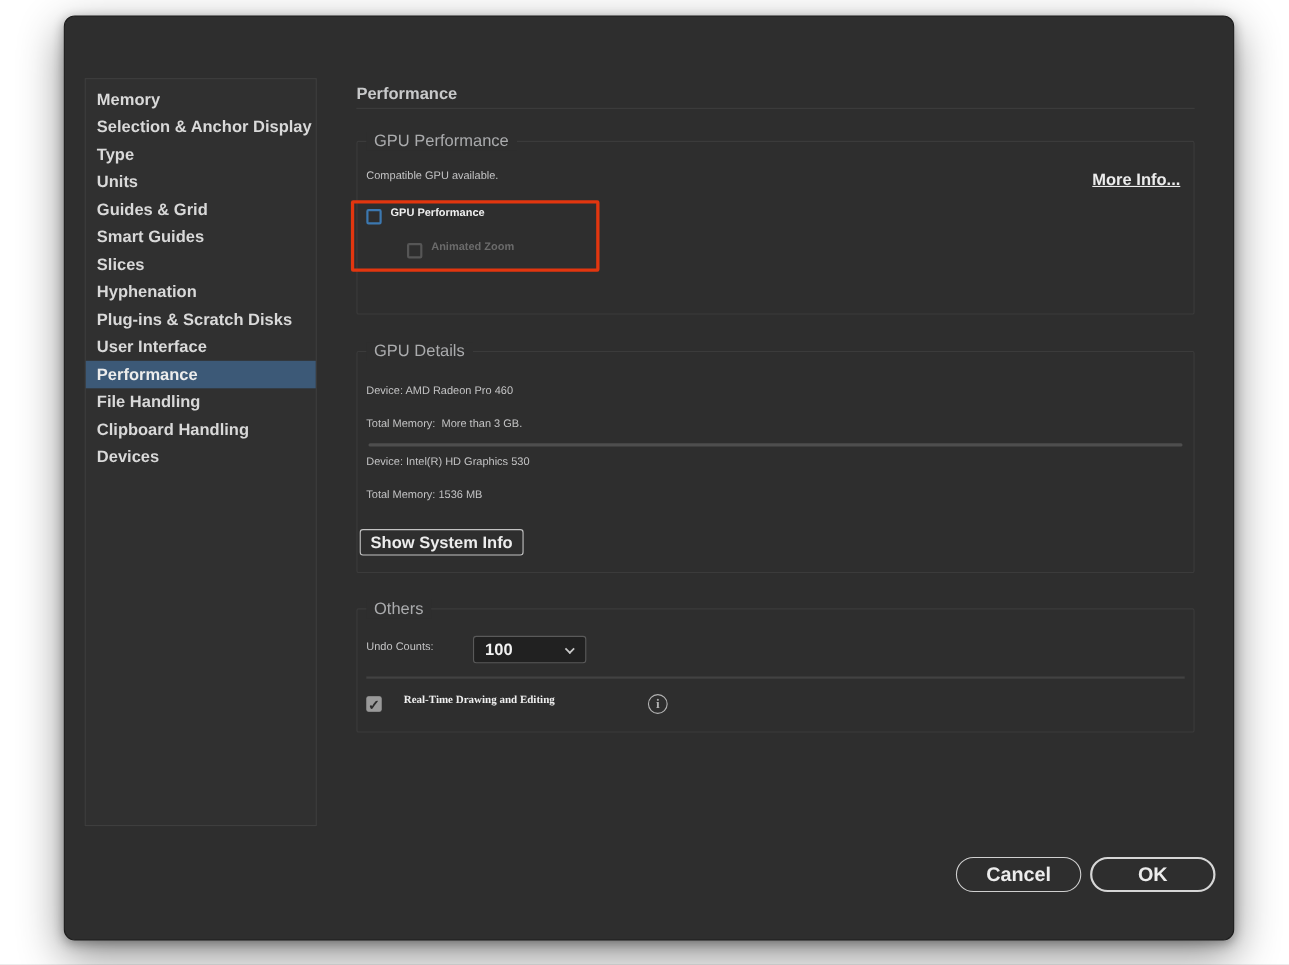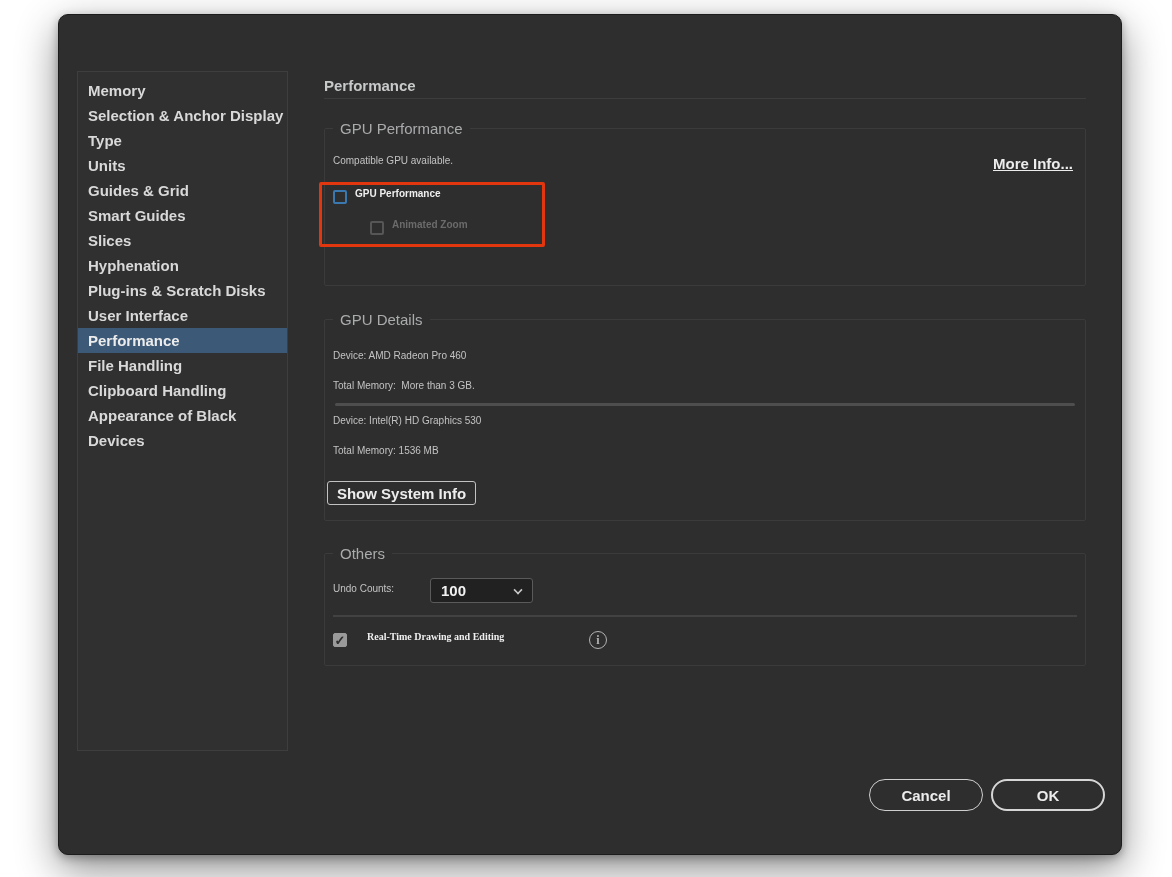--- a/index.html
+++ b/index.html
@@ -82,21 +82,21 @@
   }
 
   .info-circle {
     position:absolute; width:18px; height:18px; border:1.5px solid #b3b3b3; border-radius:50%;
     color:#b3b3b3; text-align:center; line-height:16px; font-size:12px; font-weight:700;
     font-family:"Liberation Serif", serif;
   }
 
   .pill {
     position:absolute; top:764px; width:114px; height:32px; border-radius:16px;
-    background:transparent; color:#ececec; font-size:15px; font-weight:700;
+    background:transparent; color:#ececec; font-size:18px; font-weight:700;
     font-family:"Liberation Sans", sans-serif; cursor:pointer;
   }
   .pill.cancel { left:810px; border:1.5px solid #cfcfcf; }
   .pill.ok     { left:932px; border:2px solid #d6d6d6; }
 </style>
 </head>
 <body>
 
 <div class="dialog">
 
@@ -108,21 +108,20 @@
     <div class="side-item">Units</div>
     <div class="side-item">Guides &amp; Grid</div>
     <div class="side-item">Smart Guides</div>
     <div class="side-item">Slices</div>
     <div class="side-item">Hyphenation</div>
     <div class="side-item">Plug-ins &amp; Scratch Disks</div>
     <div class="side-item">User Interface</div>
     <div class="side-item selected">Performance</div>
     <div class="side-item">File Handling</div>
     <div class="side-item">Clipboard Handling</div>
-    <div class="side-item">Appearance of Black</div>
     <div class="side-item">Devices</div>
   </div>
 
   <div class="main">
     <div class="page-title">Performance</div>
     <div class="title-rule"></div>
 
     <div class="group g1">
       <span class="legend">GPU Performance</span>
 

